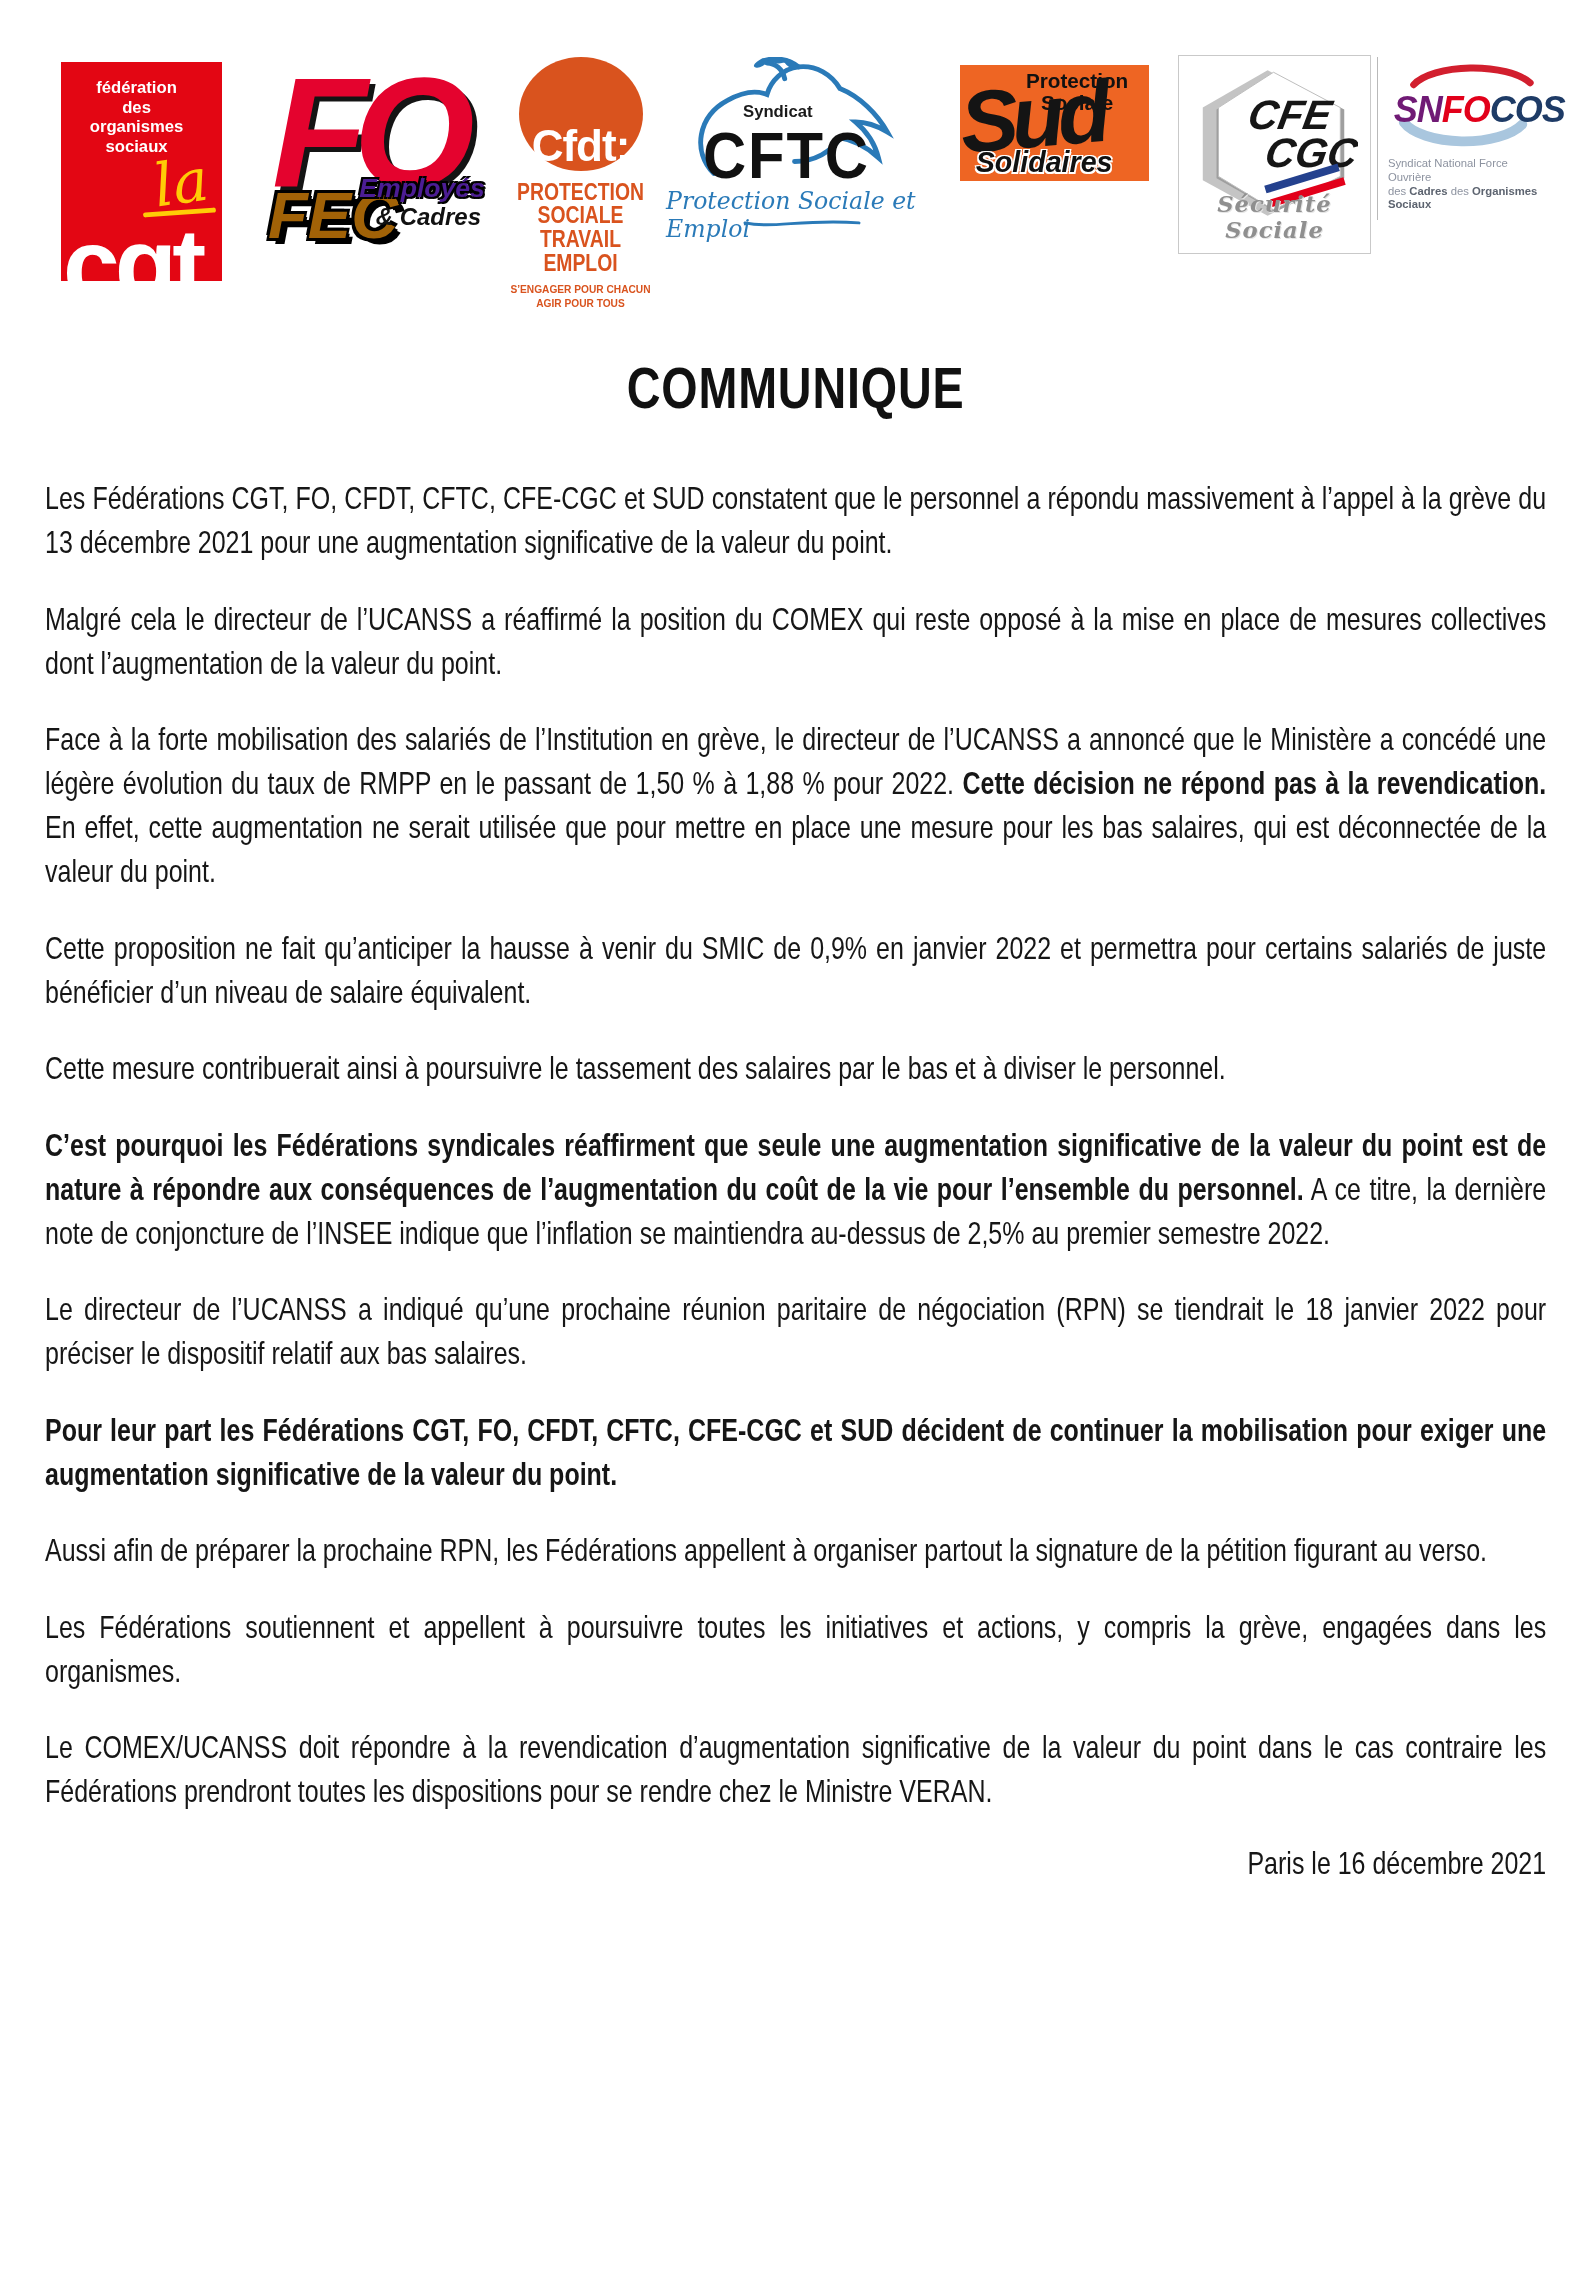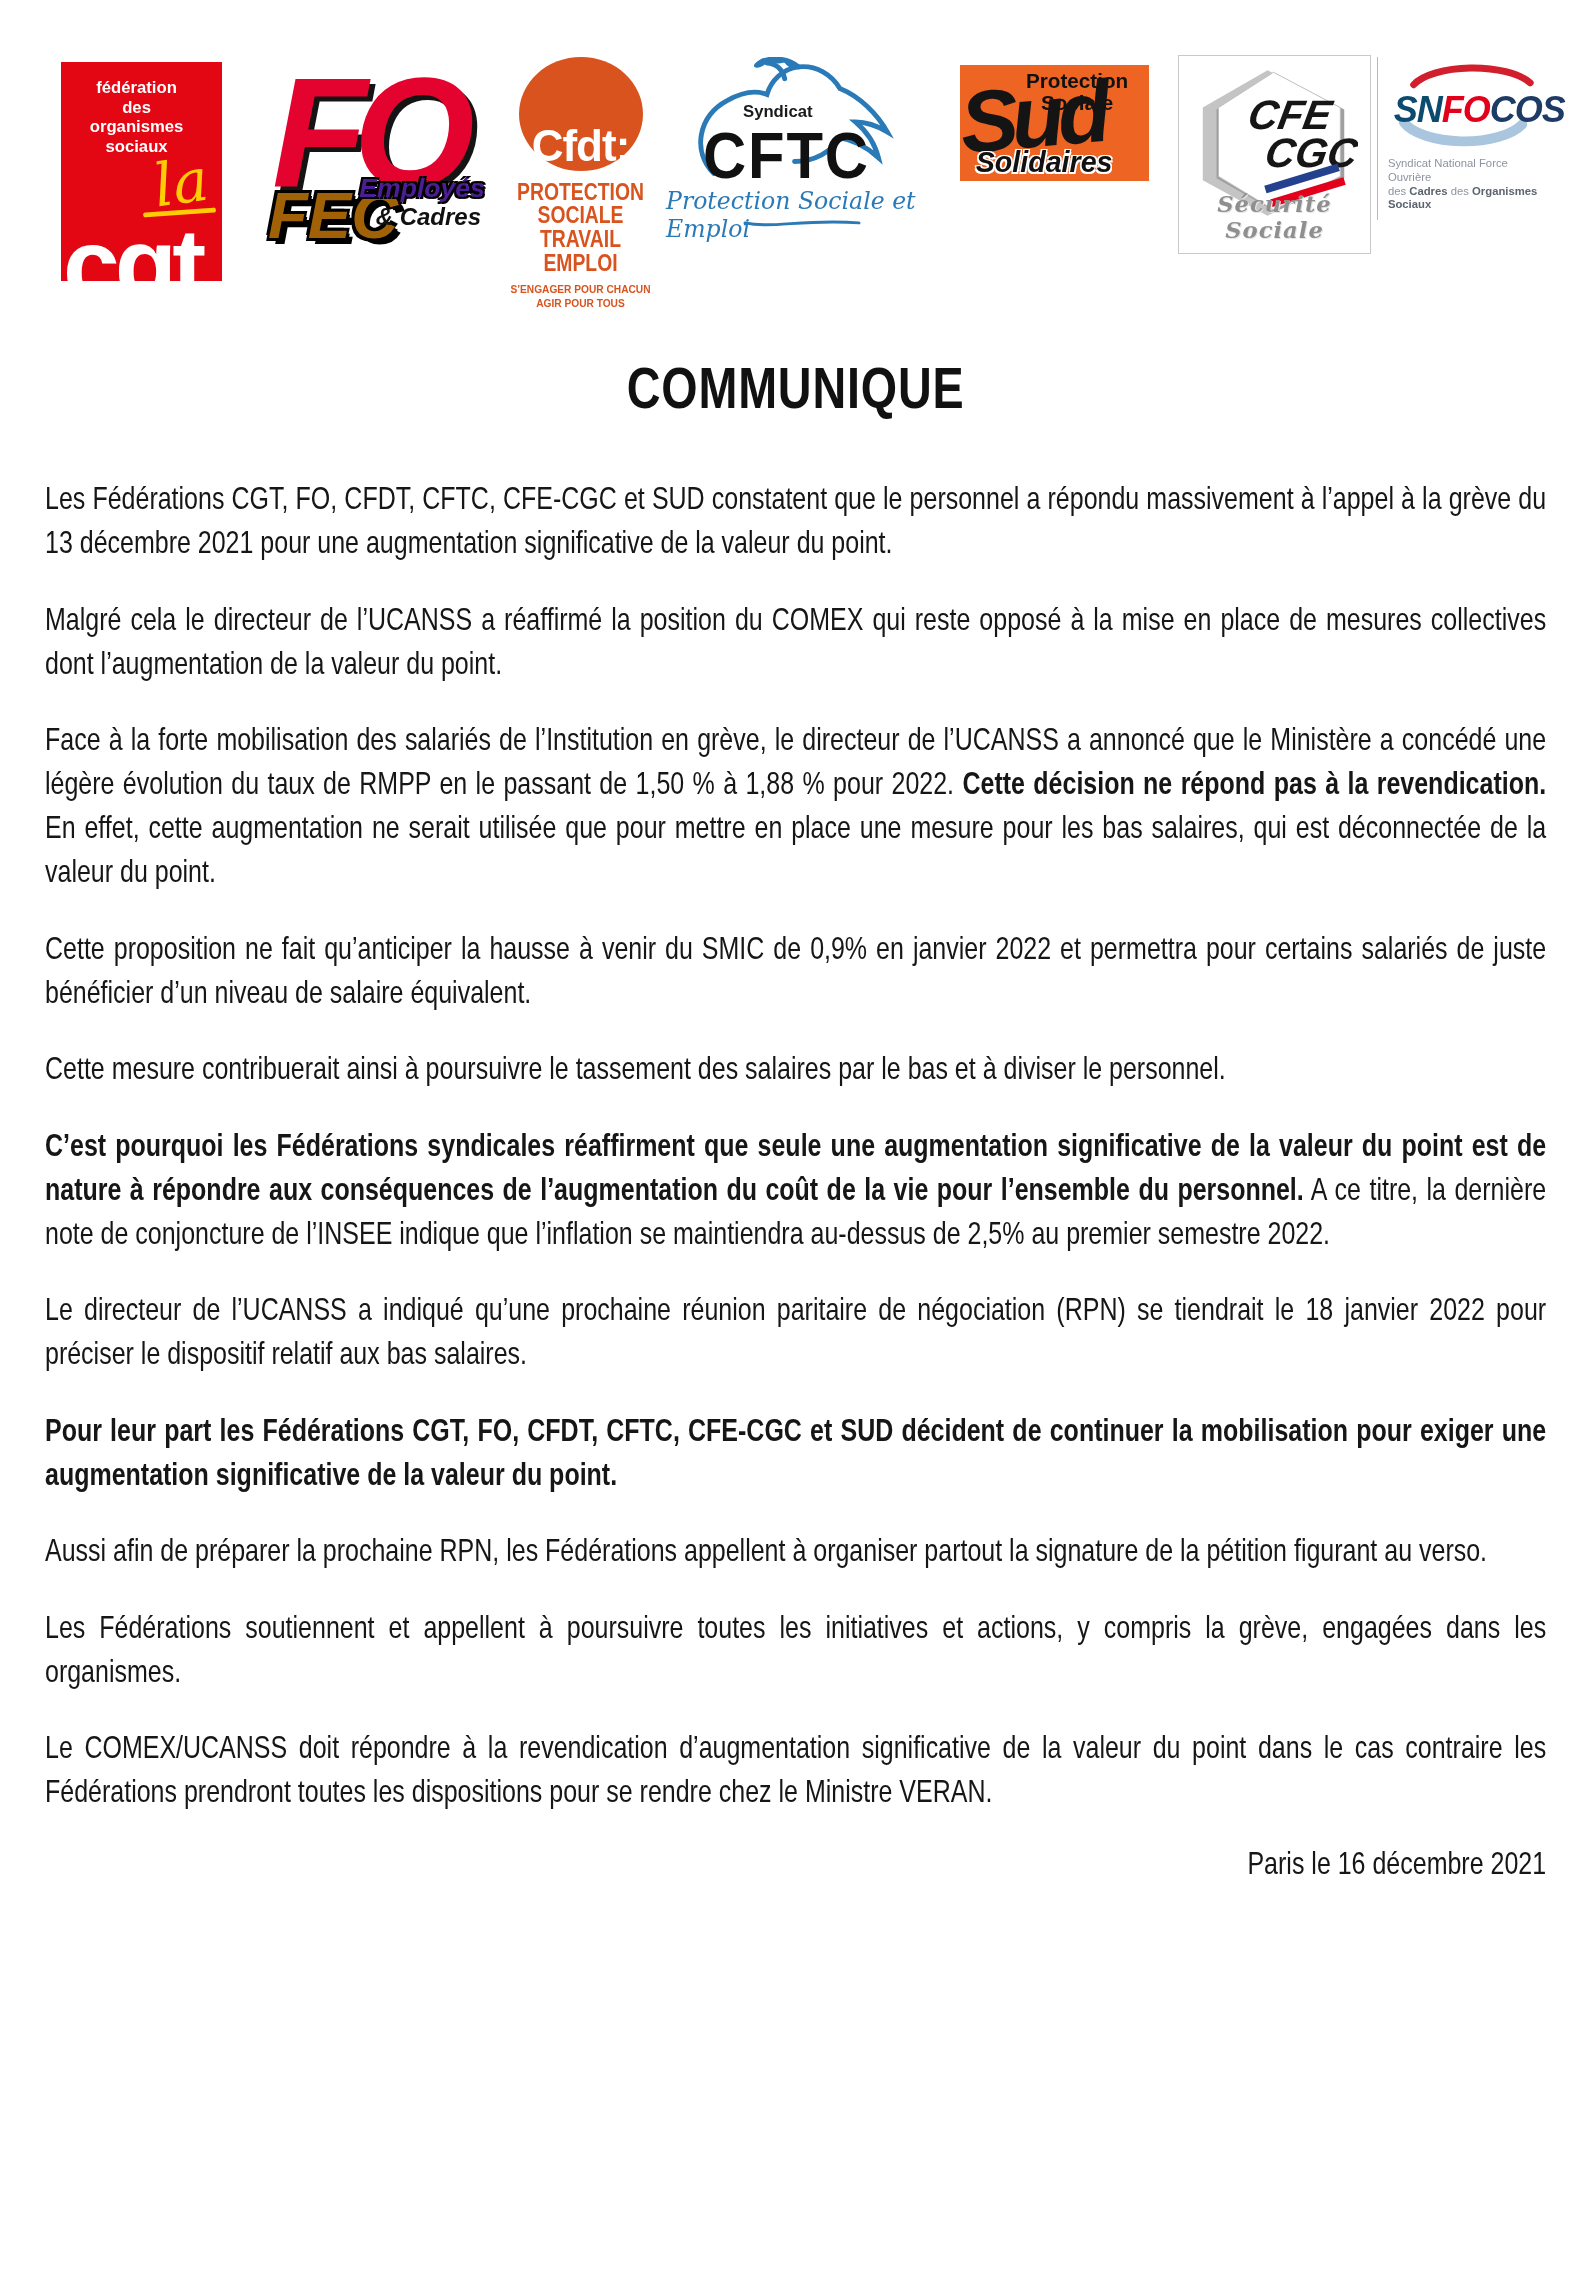--- a/index.html
+++ b/index.html
@@ -58,21 +58,21 @@
 
   
   .logo-cfecgc { left:1178px; top:55px; width:193px; height:199px; background:#fff; border:1px solid #c9c9c9; text-align:center; }
   .cfecgc-tag { position:absolute; left:0; bottom:9.9px; width:100%; color:#8f8f8f; font-weight:700; font-style:italic;
                 font-size:22.7px; letter-spacing:1px; font-family:"DejaVu Serif", serif;
                 text-shadow:1px 1px 0 #e4e4e4; }
 
   
   .logo-snfocos { left:1377px; top:57px; width:169px; height:163px; border-left:1px solid #b9b9b9; padding-left:9.9px; }
   .snf-word { position:absolute; left:15.8px; top:31.5px; font-size:36px; font-weight:800; font-style:italic; letter-spacing:-1px; }
-  .snf-sn { color:#0c4a6e; } .snf-fo { color:#e2001a; } .snf-cos { color:#1e3b66; }
+  .snf-sn { color:#701a75; } .snf-fo { color:#e2001a; } .snf-cos { color:#1e3b66; }
   .snf-sub { position:absolute; left:9.9px; top:100px; width:158px; font-size:11.3px; line-height:13.8px; color:#8d93a0; }
   .snf-sub .bold { font-weight:700; color:#5d6470; }
 
   
   .content { position:absolute; left:45px; top:355px; width:1832px; transform:scaleX(0.8194); transform-origin:0 0; }
   .title { margin:0 0 55px 0; text-align:center; font-size:57px; font-weight:700; color:#111; letter-spacing:1px; }
   .doc p { margin:0 0 32.5px 0; font-size:30.5px; line-height:44px; text-align:justify; color:#161616; }
   .doc .b { font-weight:700; }
   .date { margin-top:19.7px; text-align:right; font-size:30.5px; color:#161616; }
 </style>

